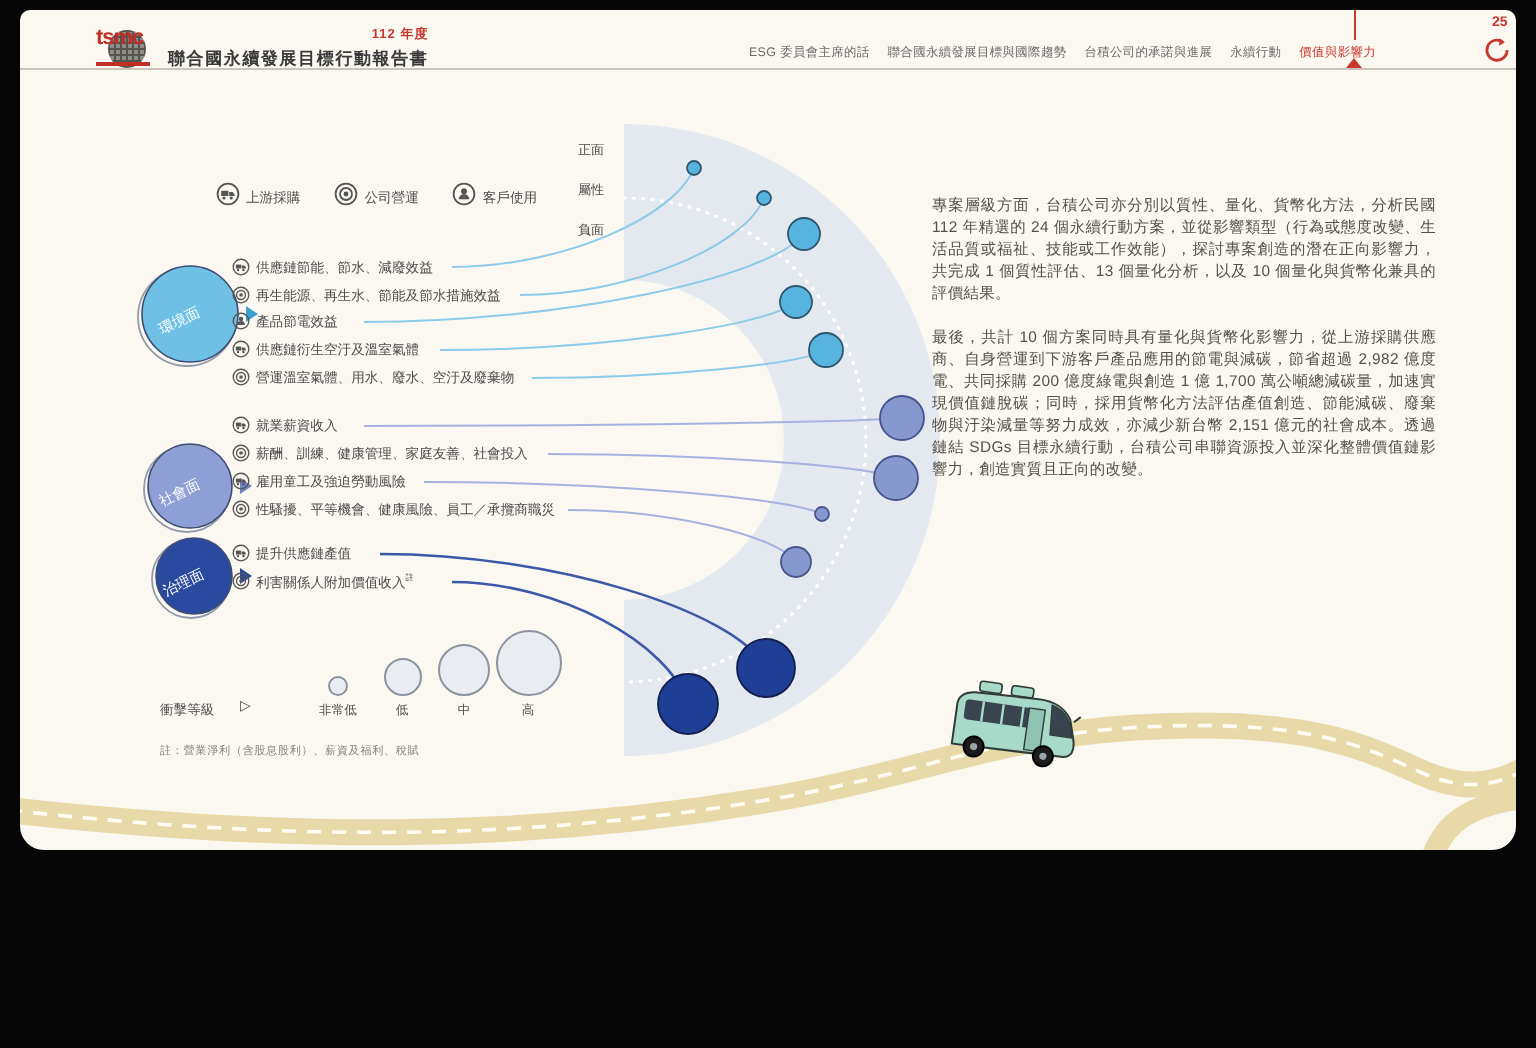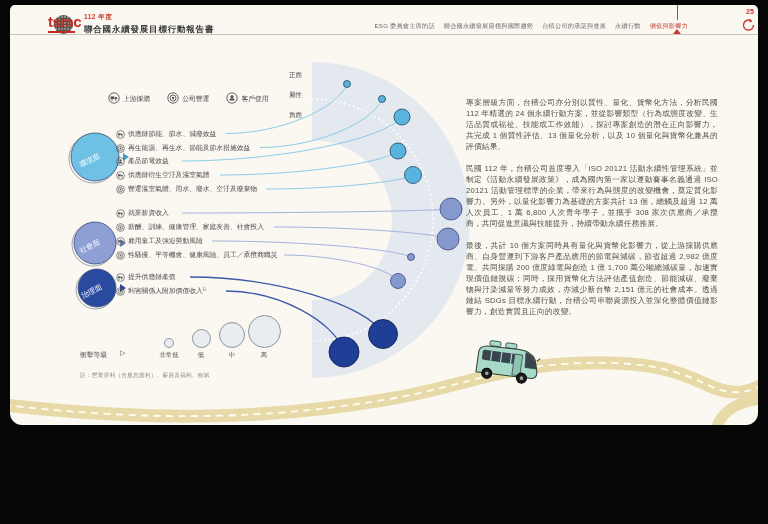--- a/index.html
+++ b/index.html
@@ -5,23 +5,23 @@
   html,body{margin:0;padding:0;background:#060606;width:768px;height:524px;overflow:hidden;
     font-family:"Liberation Sans","DejaVu Sans",sans-serif;}
   .stage{position:relative;width:768px;height:524px;background:#060606;}
   .page{position:absolute;left:10px;top:5px;width:748px;height:420px;background:#faf8f1;
     border-radius:5px 5px 12px 12px;overflow:hidden;}
   
   .logo{position:absolute;left:40px;top:7px;width:28px;height:24px;}
   .wafer{position:absolute;left:4px;top:3px;width:19px;height:19px;border-radius:50%;
     background:repeating-linear-gradient(0deg,#55544e 0 1px,transparent 1px 3px),
                repeating-linear-gradient(90deg,#55544e 0 1px,#8d8c85 1px 3px);}
-  .logo-text{position:absolute;left:-2px;top:1px;color:#c22d26;font-weight:bold;font-size:15px;letter-spacing:-0.5px;}
+  .logo-text{position:absolute;left:-2px;top:1px;color:#c22d26;font-weight:bold;font-size:11px;letter-spacing:-0.5px;}
   .logo-underline{position:absolute;left:-2px;top:19px;width:27px;height:2px;background:#c22d26;}
-  .title-block{position:absolute;left:74px;top:8px;}
+  .title-block{position:absolute;left:74px;top:8px;text-align:right;}
   .title-year{font-size:6.5px;font-weight:bold;color:#c8372d;letter-spacing:.5px;}
   .title-main{font-size:8.5px;font-weight:bold;color:#3a3a3a;letter-spacing:.8px;margin-top:2px;}
   .nav{position:absolute;top:17px;right:70px;display:flex;gap:9px;white-space:nowrap;}
   .nav-item{font-size:6.2px;color:#6a6a6a;letter-spacing:.2px;cursor:pointer;}
   .nav-item.active{color:#c8372d;}
   .nav-vline{position:absolute;left:667px;top:0;width:1px;height:15px;background:#c8372d;}
   .nav-marker{position:absolute;left:663px;top:24px;width:0;height:0;
     border-left:4px solid transparent;border-right:4px solid transparent;border-bottom:5px solid #c8372d;}
   .header-rule{position:absolute;left:0;top:29px;width:748px;height:1px;background:#c9c5bc;}
   .page-number{position:absolute;left:736px;top:3px;font-size:7px;font-weight:bold;color:#c8372d;}
@@ -285,18 +285,17 @@
         </div>
         <div class="scale-item" style="left: 232px; top: 0px; position: absolute; height: 355px;">
           <div class="scale-circle" style="width: 31px; height: 31px;"></div>
           <div class="scale-label">高</div>
         </div>
       </div>
 
   <div class="note">註：營業淨利（含股息股利）、薪資及福利、稅賦</div>
   <div class="article">
         <p>專案層級方面，台積公司亦分別以質性、量化、貨幣化方法，分析民國 112 年精選的 24 個永續行動方案，並從影響類型（行為或態度改變、生活品質或福祉、技能或工作效能），探討專案創造的潛在正向影響力，共完成 1 個質性評估、13 個量化分析，以及 10 個量化與貨幣化兼具的評價結果。</p>
-        <p>民國 112 年，台積公司首度導入「ISO 20121 活動永續性管理系統」並制定《活動永續發展政策》，成為國內第一家以運動賽事名義通過 ISO 20121 活動管理標準的企業，帶來行為與態度的改變機會，奠定質化影響力。另外，以量化影響力為基礎的方案共計 13 個，總觸及超過 12 萬人次員工、1 萬 6,800 人次青年學子，並攜手 308 家次供應商／承攬商，共同促進意識與技能提升，持續帶動永續任務推展。</p>
         <p>最後，共計 10 個方案同時具有量化與貨幣化影響力，從上游採購供應商、自身營運到下游客戶產品應用的節電與減碳，節省超過 2,982 億度電、共同採購 200 億度綠電與創造 1 億 1,700 萬公噸總減碳量，加速實現價值鏈脫碳；同時，採用貨幣化方法評估產值創造、節能減碳、廢棄物與汙染減量等努力成效，亦減少新台幣 2,151 億元的社會成本。透過鏈結 SDGs 目標永續行動，台積公司串聯資源投入並深化整體價值鏈影響力，創造實質且正向的改變。</p>
       </div>
 </div>
 
 </div>
 
 </body></html>

